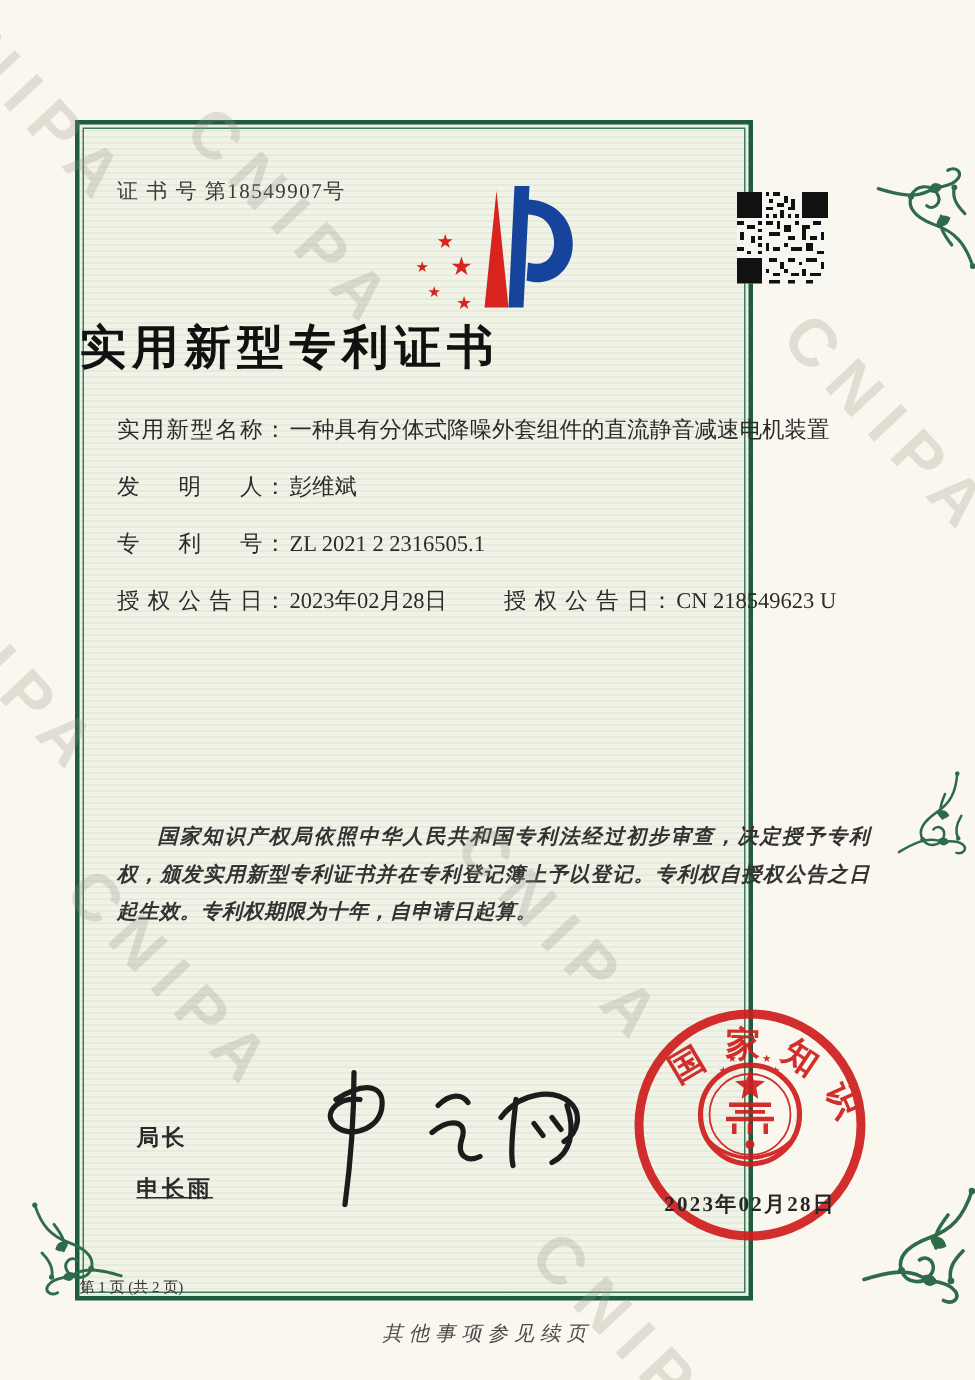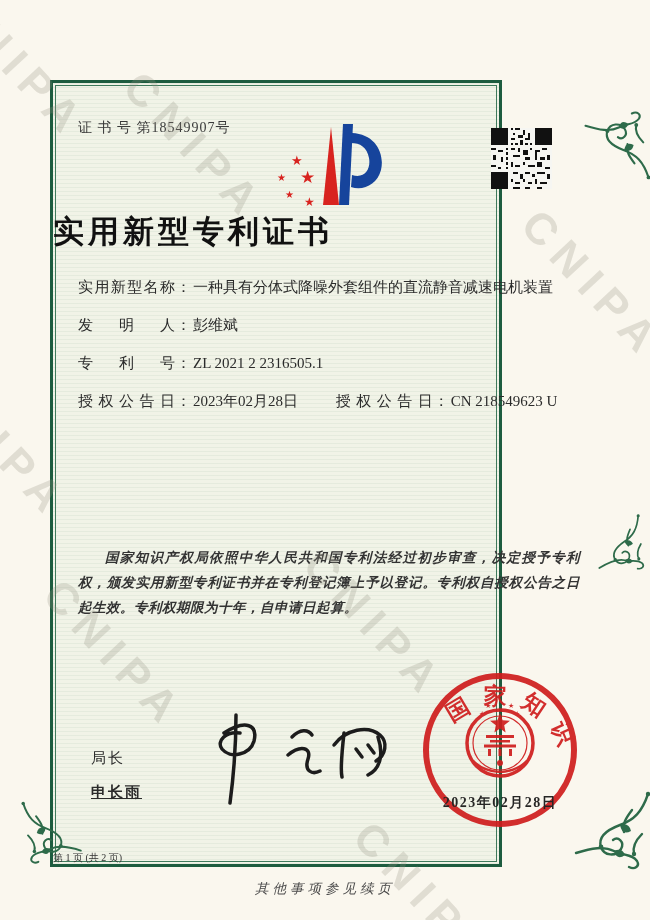--- a/index.html
+++ b/index.html
@@ -51,21 +51,21 @@
   .grant-group{display:inline-block;}
   .grant-group + .grant-group{margin-left:34px;}
   
   .paras{
     position:absolute;left:25px;top:462px;width:502px;
     font-style:italic;font-size:13.5px;line-height:25px;color:#333;
     letter-spacing:0.5px;text-align:justify;font-weight:bold;
   }
   .paras p{margin:0;text-indent:2em;}
   
-  .sig-title{position:absolute;left:38px;top:666px;font-size:15px;font-weight:normal;letter-spacing:2px;text-align:center;}
+  .sig-title{position:absolute;left:38px;top:666px;font-size:15px;font-weight:bold;letter-spacing:2px;text-align:center;}
   .sig-name{position:absolute;left:38px;top:700px;font-size:15px;font-weight:bold;letter-spacing:2px;text-decoration:underline;}
   .sig-hand{position:absolute;left:143px;top:628px;}
   
   .seal{position:absolute;left:368px;top:588px;opacity:0.92;}
   
   .page-info{position:absolute;left:0;top:768px;width:100%;text-align:left;font-size:10px;color:#333;}
   .continuation{
     position:absolute;left:0;top:880px;width:650px;text-align:center;
     font-size:13.5px;letter-spacing:4px;color:#4a4a4a;font-style:italic;z-index:2;
   }

